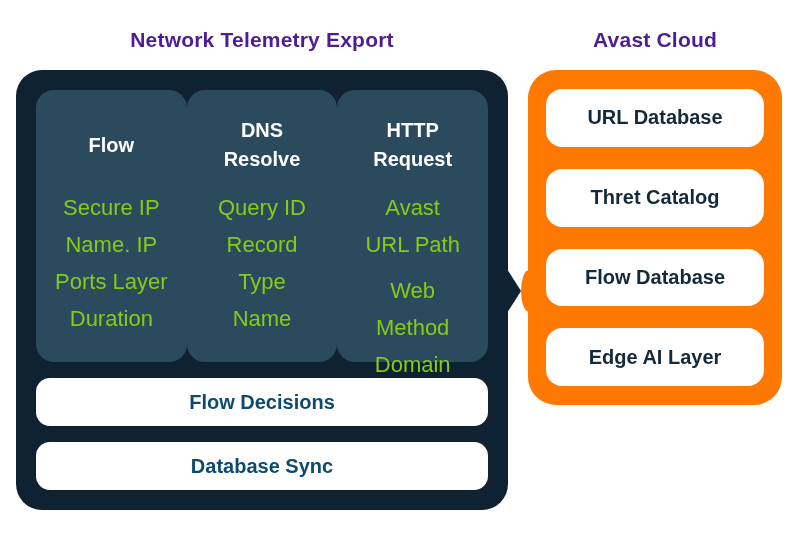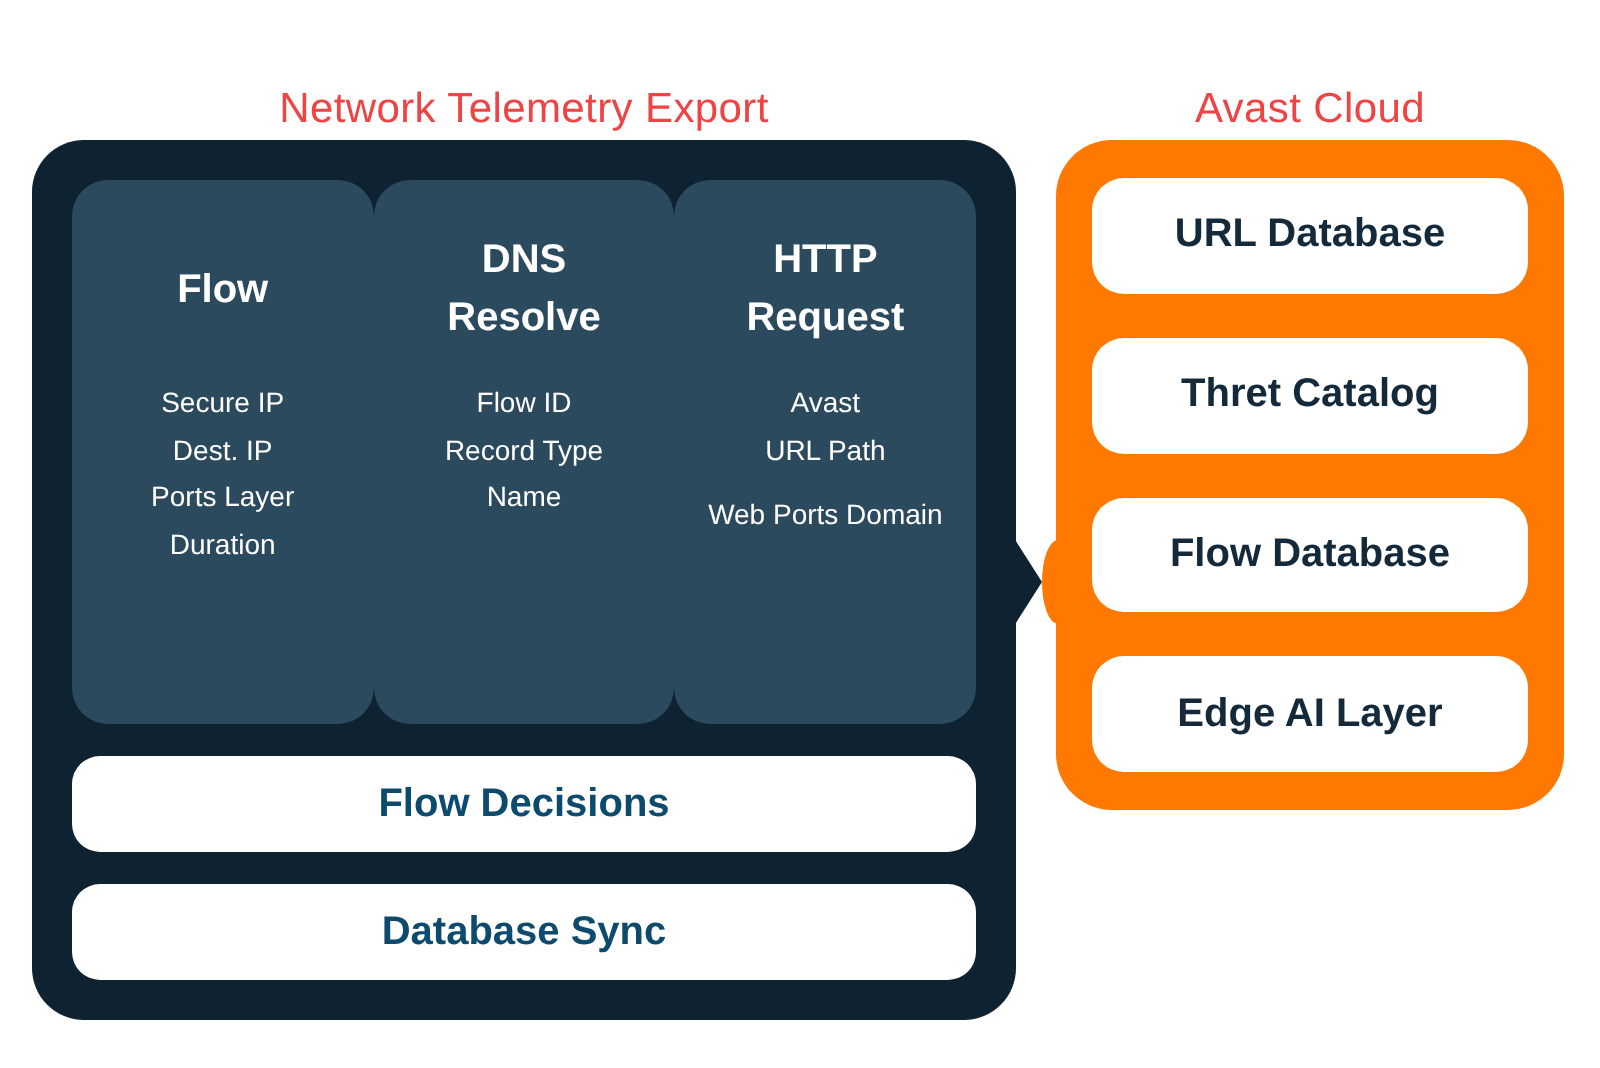--- a/index.html
+++ b/index.html
@@ -6,23 +6,23 @@
   html, body {
     width: 800px; height: 534px;
     background: #ffffff;
     font-family: "Liberation Sans", sans-serif;
     overflow: hidden;
   }
   .stage { position: relative; width: 800px; height: 534px; background: #ffffff; }
 
   
   .diagram-title {
-    position: absolute; top: 41px; height: 28px;
+    position: absolute; top: 26px; height: 28px;
     display: flex; align-items: center; justify-content: center;
-    font-size: 21px; font-weight: 400; color: #ef4444;
+    font-size: 21px; font-weight: 700; color: #4c1d95;
     letter-spacing: 0.2px;
   }
   .title-left  { left: 16px;  width: 492px; }
   .title-right { left: 528px; width: 254px; }
 
   
   .telemetry-panel {
     position: absolute; left: 16px; top: 70px;
     width: 492px; height: 440px;
     background: #0E2231; border-radius: 26px;
@@ -44,21 +44,21 @@
   }
   .column-header {
     min-height: 62px; max-width: 104px;
     display: flex; align-items: center; justify-content: center;
     text-align: center;
     color: #ffffff; font-size: 20px; font-weight: 700; line-height: 1.45;
     margin-bottom: 14px;
   }
   .column-items {
     list-style: none; text-align: center;
-    color: #ffffff; font-size: 14px; line-height: 1.68;
+    color: #84cc16; font-size: 22px; line-height: 1.68;
     max-width: 122px;
   }
   .col-http .column-items li:last-child { margin-top: 9px; }
 
   .panel-bar {
     margin-top: 16px; height: 48px;
     background: #ffffff; border-radius: 14px;
     display: flex; align-items: center; justify-content: center;
     color: #0c4a6e; font-size: 20px; font-weight: 700;
   }
@@ -93,41 +93,41 @@
   <div class="diagram-title title-right">Avast Cloud</div>
 
   <div class="telemetry-panel">
 
     <div class="columns">
 
       <div class="column col-flow">
         <div class="column-header">Flow</div>
         <ul class="column-items">
           <li>Secure IP</li>
-          <li>Dest. IP</li>
+          <li>Name. IP</li>
           <li>Ports Layer</li>
           <li>Duration</li>
         </ul>
       </div>
 
       <div class="column col-dns">
         <div class="column-header">DNS Resolve</div>
         <ul class="column-items">
-          <li>Flow ID</li>
+          <li>Query ID</li>
           <li>Record Type</li>
           <li>Name</li>
         </ul>
       </div>
 
       <div class="column col-http">
         <div class="column-header">HTTP Request</div>
         <ul class="column-items">
           <li>Avast</li>
           <li>URL Path</li>
-          <li>Web Ports Domain</li>
+          <li>Web Method Domain</li>
         </ul>
       </div>
 
     </div>
 
     <div class="panel-bar">Flow Decisions</div>
 
     <div class="panel-bar">Database Sync</div>
 
     <div class="connector-arrow"></div>

